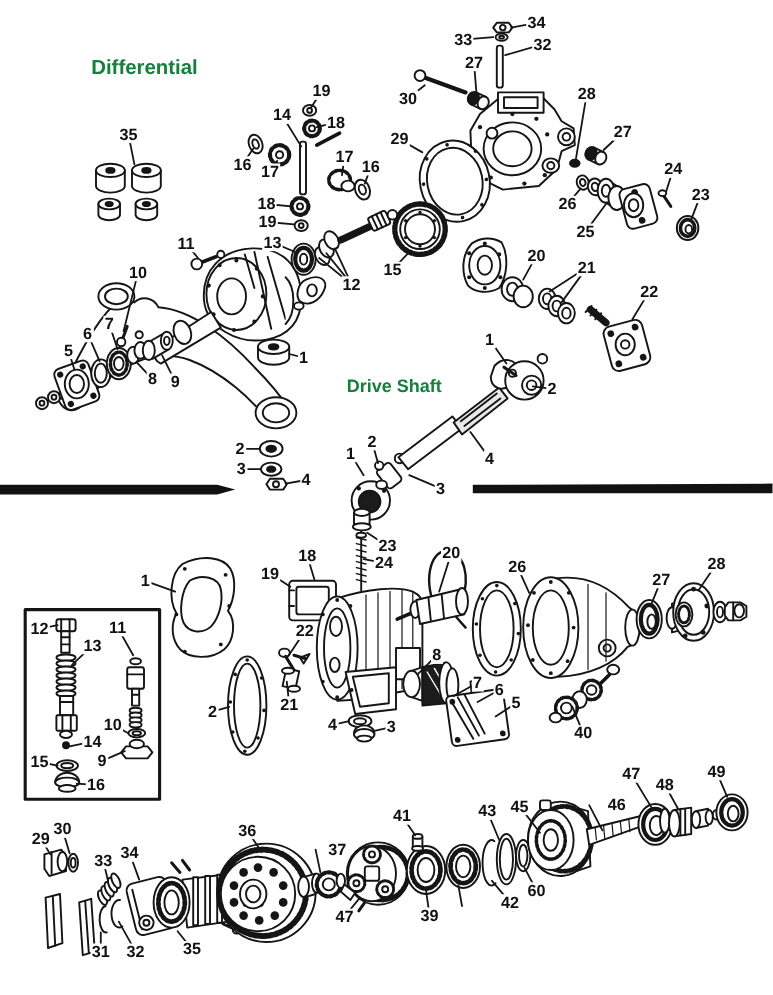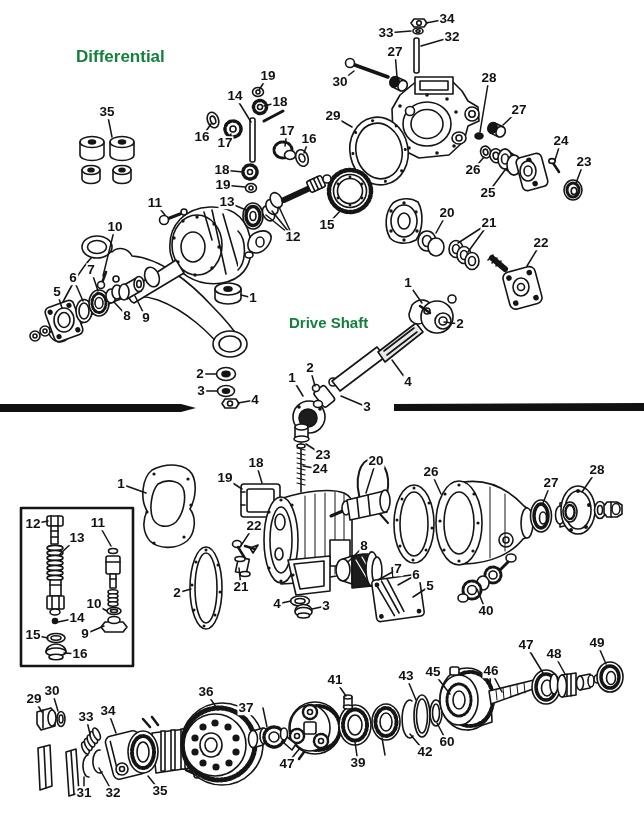--- a/index.html
+++ b/index.html
@@ -925,31 +925,31 @@
       <div class="part-label" style="left: 364px; top: 546px;">8</div>
       <div class="part-label" style="left: 398px; top: 569px;">7</div>
       <div class="part-label" style="left: 416px; top: 575px;">6</div>
       <div class="part-label" style="left: 430px; top: 586px;">5</div>
       <div class="part-label" style="left: 486px; top: 611px;">40</div>
       <div class="part-label" style="left: 34px; top: 699px;">29</div>
       <div class="part-label" style="left: 52px; top: 691px;">30</div>
       <div class="part-label" style="left: 86px; top: 717px;">33</div>
       <div class="part-label" style="left: 108px; top: 711px;">34</div>
       <div class="part-label" style="left: 206px; top: 692px;">36</div>
-      <div class="part-label" style="left: 246px; top: 708px;">37</div>
+      <div class="part-label" style="left: 281px; top: 708px;">37</div>
       <div class="part-label" style="left: 84px; top: 793px;">31</div>
       <div class="part-label" style="left: 113px; top: 793px;">32</div>
       <div class="part-label" style="left: 160px; top: 791px;">35</div>
       <div class="part-label" style="left: 287px; top: 764px;">47</div>
       <div class="part-label" style="left: 335px; top: 680px;">41</div>
       <div class="part-label" style="left: 358px; top: 763px;">39</div>
       <div class="part-label" style="left: 385px; top: 755px; margin-left: 39px;">40</div>
       <div class="part-label" style="left: 425px; top: 752px;">42</div>
       <div class="part-label" style="left: 406px; top: 676px; text-align: center;">43</div>
       <div class="part-label" style="left: 447px; top: 742px;">60</div>
       <div class="part-label" style="left: 433px; top: 672px;">45</div>
-      <div class="part-label" style="left: 491px; top: 671px;">46</div>
+      <div class="part-label" style="left: 514px; top: 671px;">46</div>
       <div class="part-label" style="left: 526px; top: 645px;">47</div>
       <div class="part-label" style="left: 554px; top: 654px;">48</div>
       <div class="part-label" style="left: 597px; top: 643px; text-align: right;">49</div>
     </div>
 
 </div>
 
 </body></html>

